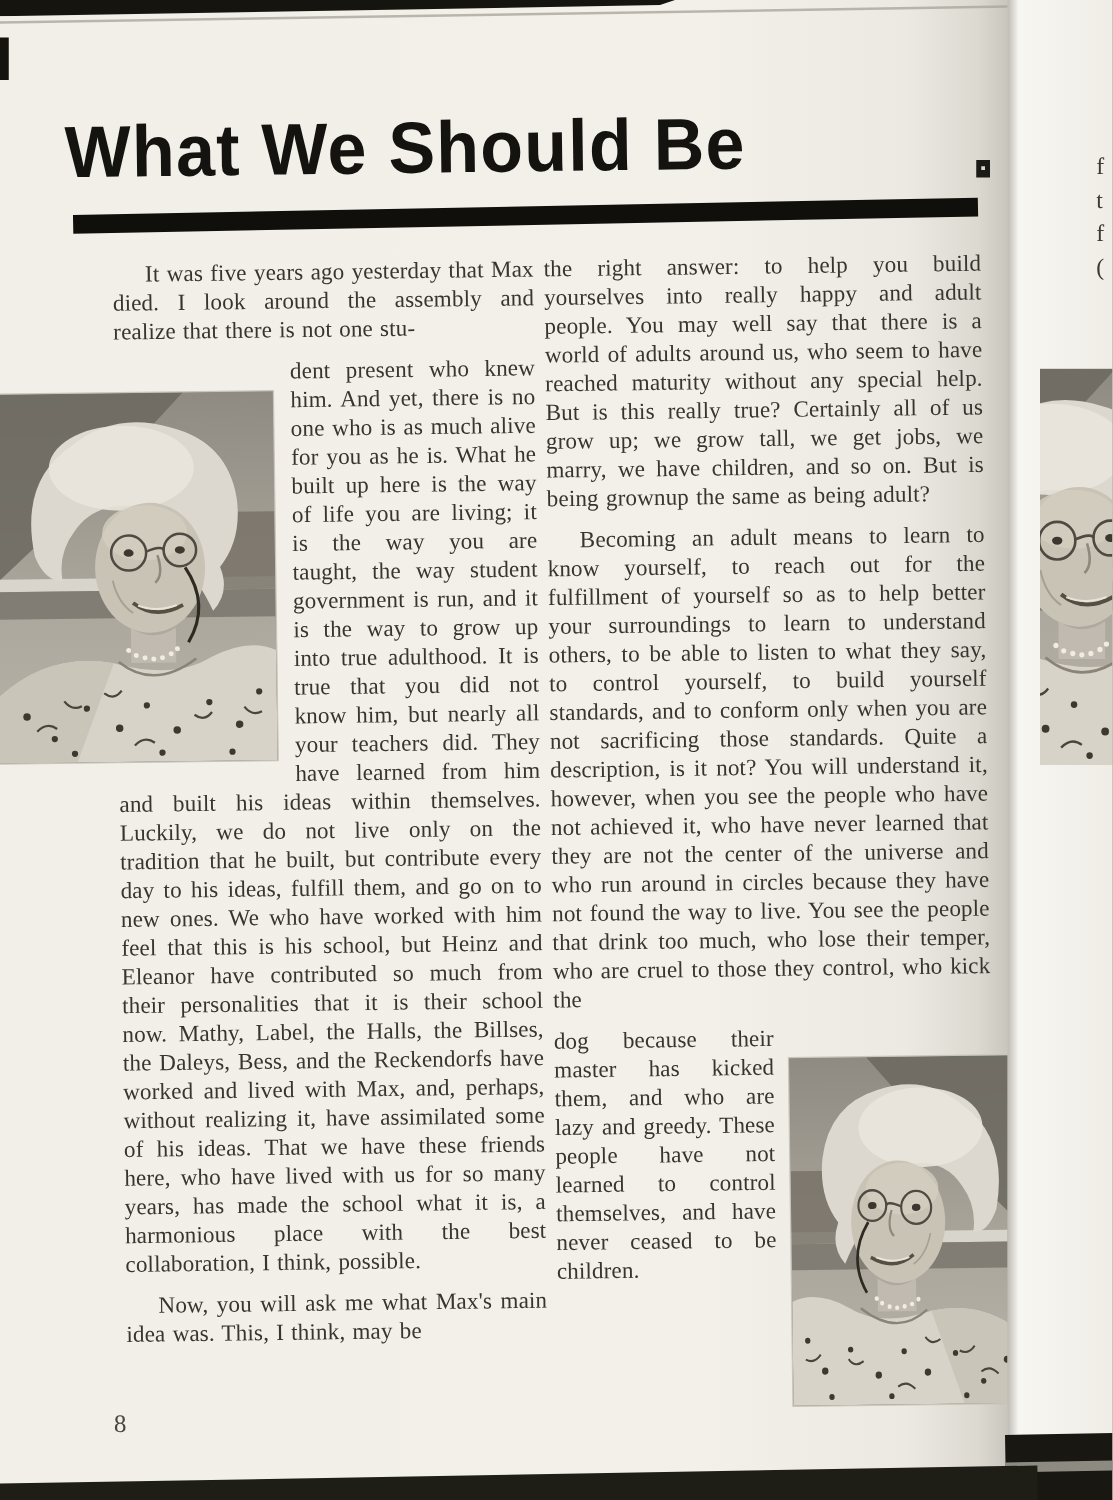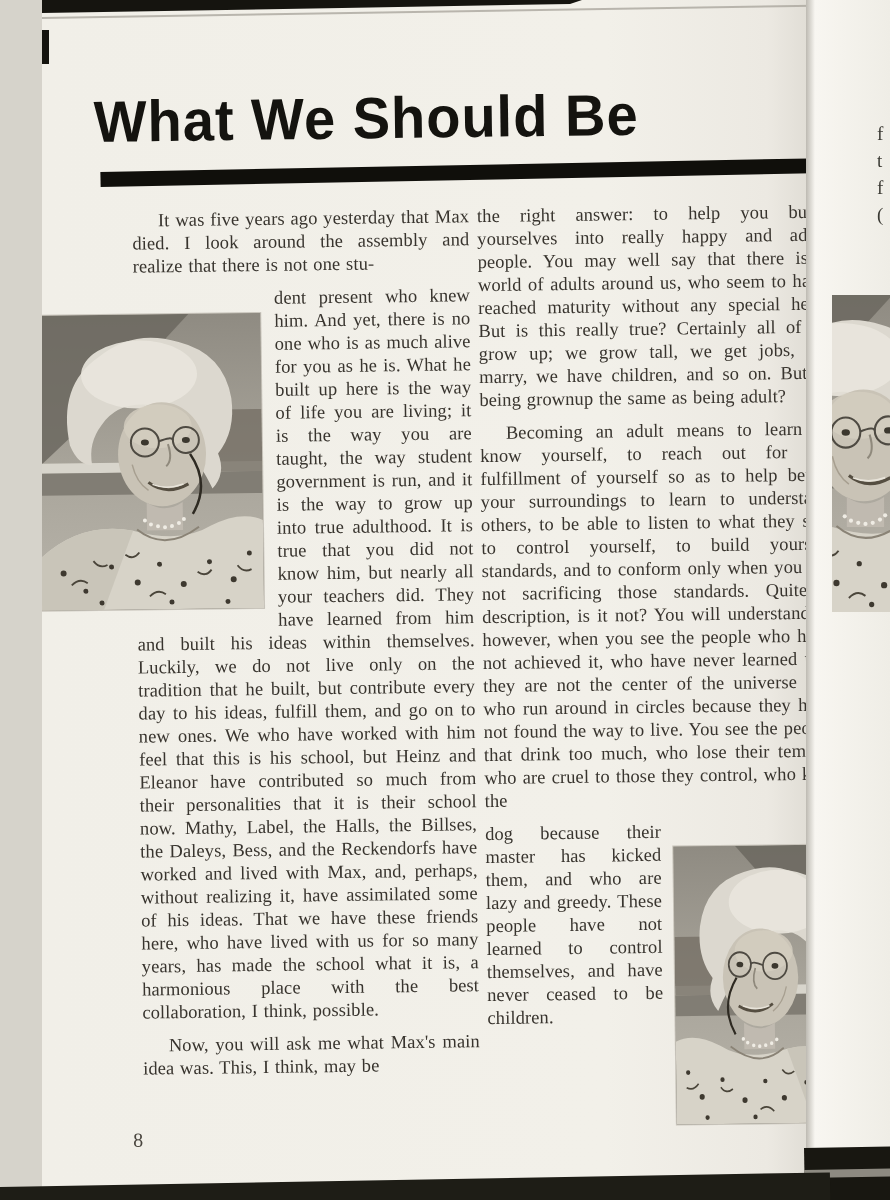--- a/index.html
+++ b/index.html
@@ -1,21 +1,21 @@
 <!DOCTYPE html>
 <html><head>
 <meta charset="utf-8">
 <style>
   html,body{margin:0;padding:0;background:#b9b6ae;}
   .screen{position:relative;width:890px;height:1200px;overflow:hidden;
           font-family:"Liberation Serif","DejaVu Serif",serif;background:#d6d3cb;}
   
   .main-page{position:absolute;left:0;top:0;width:806px;height:1200px;
     background:linear-gradient(90deg,#f1efe8 0%,#f2f0e9 70%,#ece9e2 90%,#dcd9d1 97%,#c9c6be 100%);
-    overflow:hidden;margin-left:42px;}
+    overflow:hidden;}
   
   .next-page{position:absolute;left:806px;top:0;width:84px;height:1200px;
     background:linear-gradient(90deg,#bdbab2 0,#f8f6f1 9px,#f5f3ed 40%,#efede6 100%);}
   
   .top-strip{position:absolute;left:0;top:0;width:540px;height:14px;background:#15140f;
     clip-path:polygon(0 0,540px 0,528px 4px,300px 8px,0 13px);}
   .corner-mark{position:absolute;left:0;top:30px;width:7px;height:34px;background:#14130e;}
   .crease-line{position:absolute;left:-5px;top:17px;width:900px;height:2px;background:#aaa69d;
     transform:rotate(-0.9deg);transform-origin:left top;opacity:.8;}
   .margin-mark{position:absolute;left:781px;top:128px;width:11px;height:14px;background:#1b1a14;}

